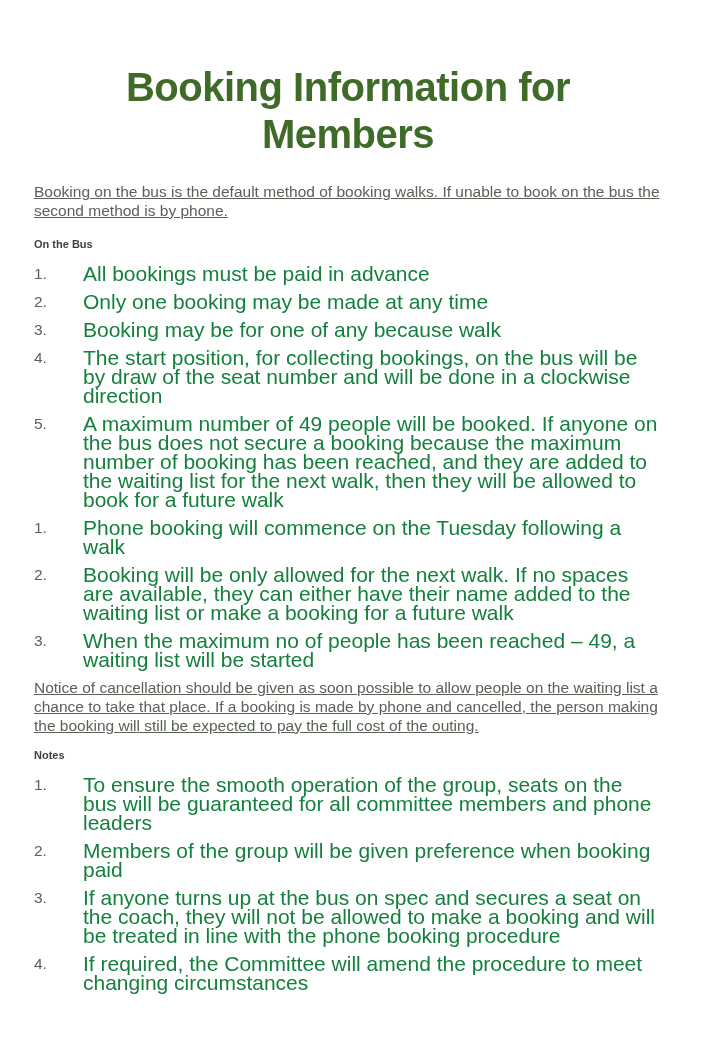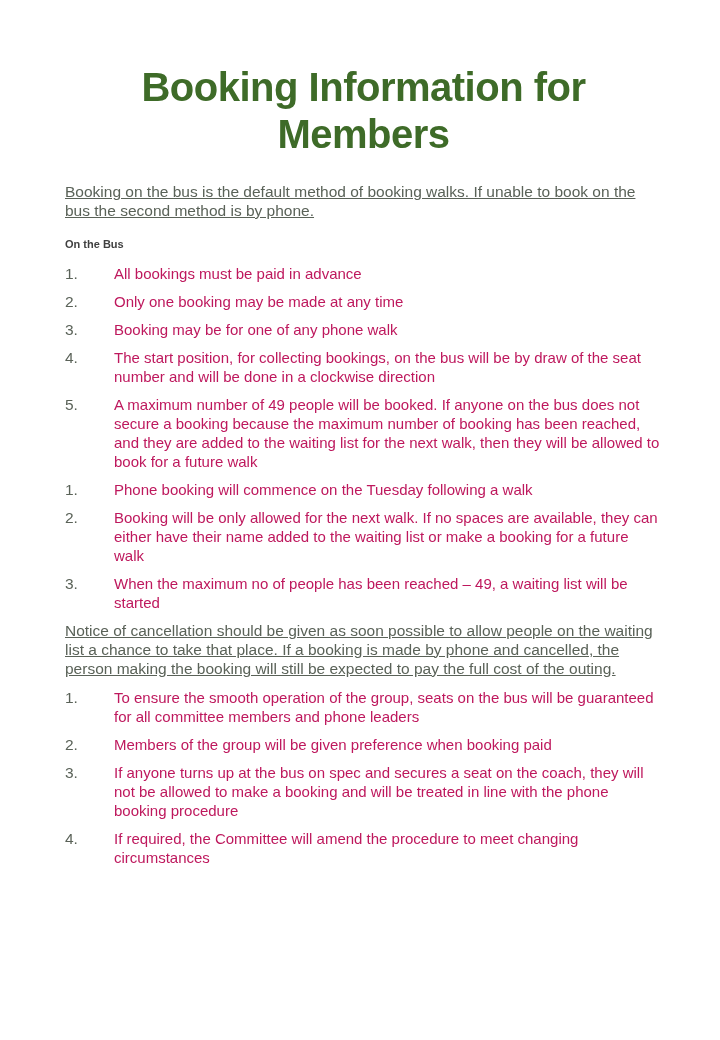--- a/index.html
+++ b/index.html
@@ -10,21 +10,21 @@
   body {
     width: 720px;
     height: 1040px;
     overflow: hidden;
     font-family: "Liberation Sans", sans-serif;
   }
   .page {
     box-sizing: border-box;
     width: 720px;
     height: 1040px;
-    padding: 64px 58px 0 65px;
+    padding: 64px 58px 0 34px;
     background: #ffffff;
   }
   .doc-title {
     margin: 0 auto 24px auto;
     max-width: 540px;
     text-align: center;
     font-size: 40px;
     line-height: 1.17;
     font-weight: bold;
     color: #3e6b28;
@@ -49,23 +49,23 @@
     margin: 0 0 9px 0;
   }
   .list-item-number {
     flex: 0 0 49px;
     font-size: 15.5px;
     line-height: 19px;
     color: #5a6258;
   }
   .list-item-text {
     flex: 1 1 auto;
-    font-size: 15px;
+    font-size: 21px;
     line-height: 19px;
-    color: #be185d;
+    color: #15803d;
   }
   .section-body p.body-text {
     margin-bottom: 10px;
   }
 </style>
 </head>
 <body>
 
 <div class="page">
   <h1 class="doc-title">Booking Information for Members</h1>
@@ -81,21 +81,21 @@
     <span class="list-item-text">All bookings must be paid in advance</span>
   </div>
 
   <div class="list-item">
     <span class="list-item-number">2.</span>
     <span class="list-item-text">Only one booking may be made at any time</span>
   </div>
 
   <div class="list-item">
     <span class="list-item-number">3.</span>
-    <span class="list-item-text">Booking may be for one of any phone walk</span>
+    <span class="list-item-text">Booking may be for one of any because walk</span>
   </div>
 
   <div class="list-item">
     <span class="list-item-number">4.</span>
     <span class="list-item-text">The start position, for collecting bookings, on the bus will be by draw of the seat number and will be done in a clockwise direction</span>
   </div>
 
   <div class="list-item">
     <span class="list-item-number">5.</span>
     <span class="list-item-text">A maximum number of 49 people will be booked. If anyone on the bus does not secure a booking because the maximum number of booking has been reached, and they are added to the waiting list for the next walk, then they will be allowed to book for a future walk</span>
@@ -122,20 +122,21 @@
 </div>
   </div>
 
   <div class="section">
     <div class="section-body">
           <p class="body-text">Notice of cancellation should be given as soon possible to allow people on the waiting list a chance to take that place. If a booking is made by phone and cancelled, the person making the booking will still be expected to pay the full cost of the outing.</p>
         </div>
   </div>
 
   <div class="section">
+    <h2 class="section-heading">Notes</h2>
     <div class="section-body">
   <div class="list-item">
     <span class="list-item-number">1.</span>
     <span class="list-item-text">To ensure the smooth operation of the group, seats on the bus will be guaranteed for all committee members and phone leaders</span>
   </div>
 
   <div class="list-item">
     <span class="list-item-number">2.</span>
     <span class="list-item-text">Members of the group will be given preference when booking paid</span>
   </div>

